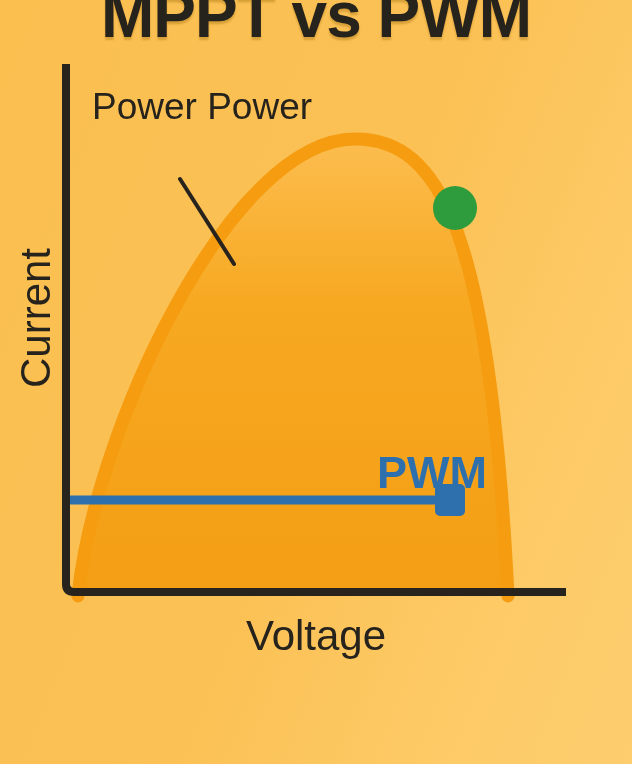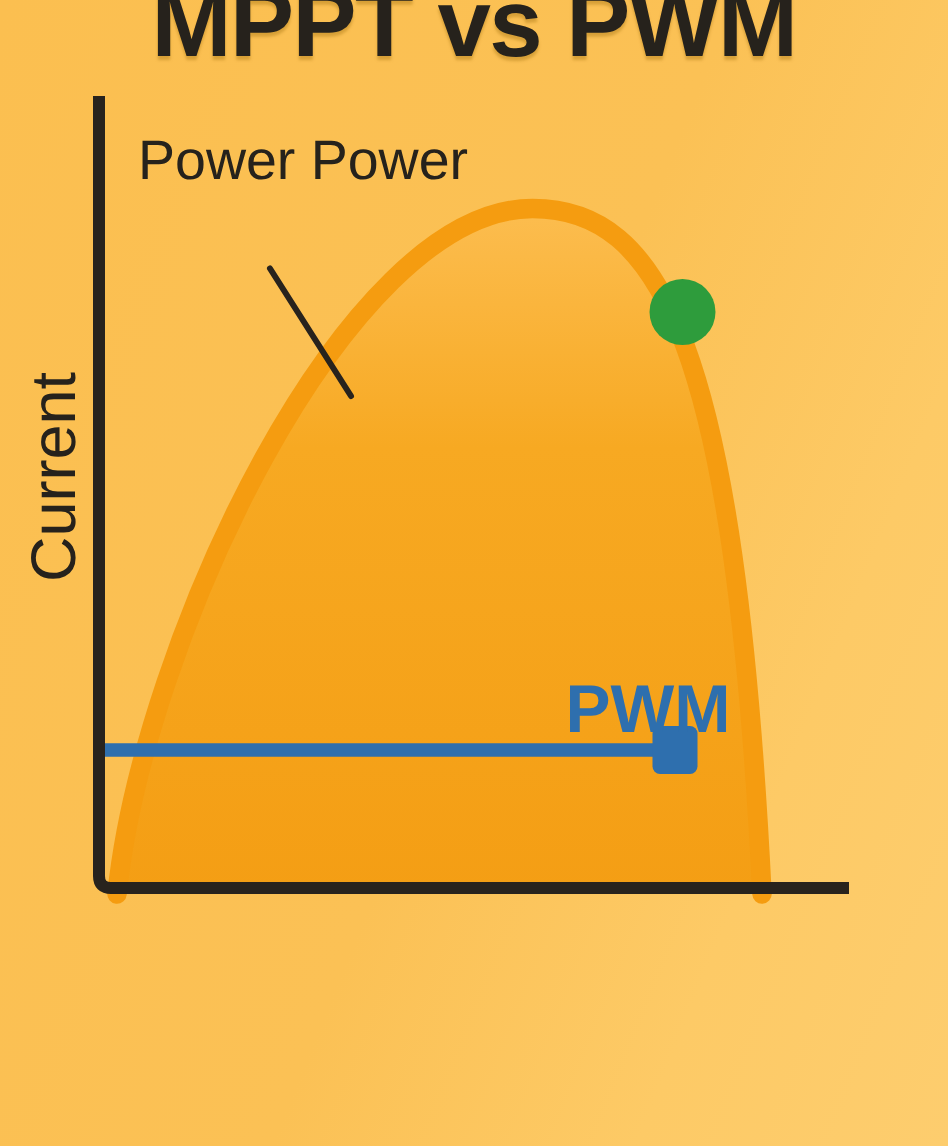--- a/index.html
+++ b/index.html
@@ -53,17 +53,18 @@
   </svg>
 
   <div id="title" class="txt">MPPT vs PWM</div>
 
   <div id="annotation" class="txt">
     <div>Power Power</div>
   </div>
 
   <div id="y-label" class="txt">Current</div>
 
+  <div id="x-label" class="txt">Voltage</div>
 
 
   <div id="pwm-label" class="txt">PWM</div>
 
 </div>
 
 </body></html>

